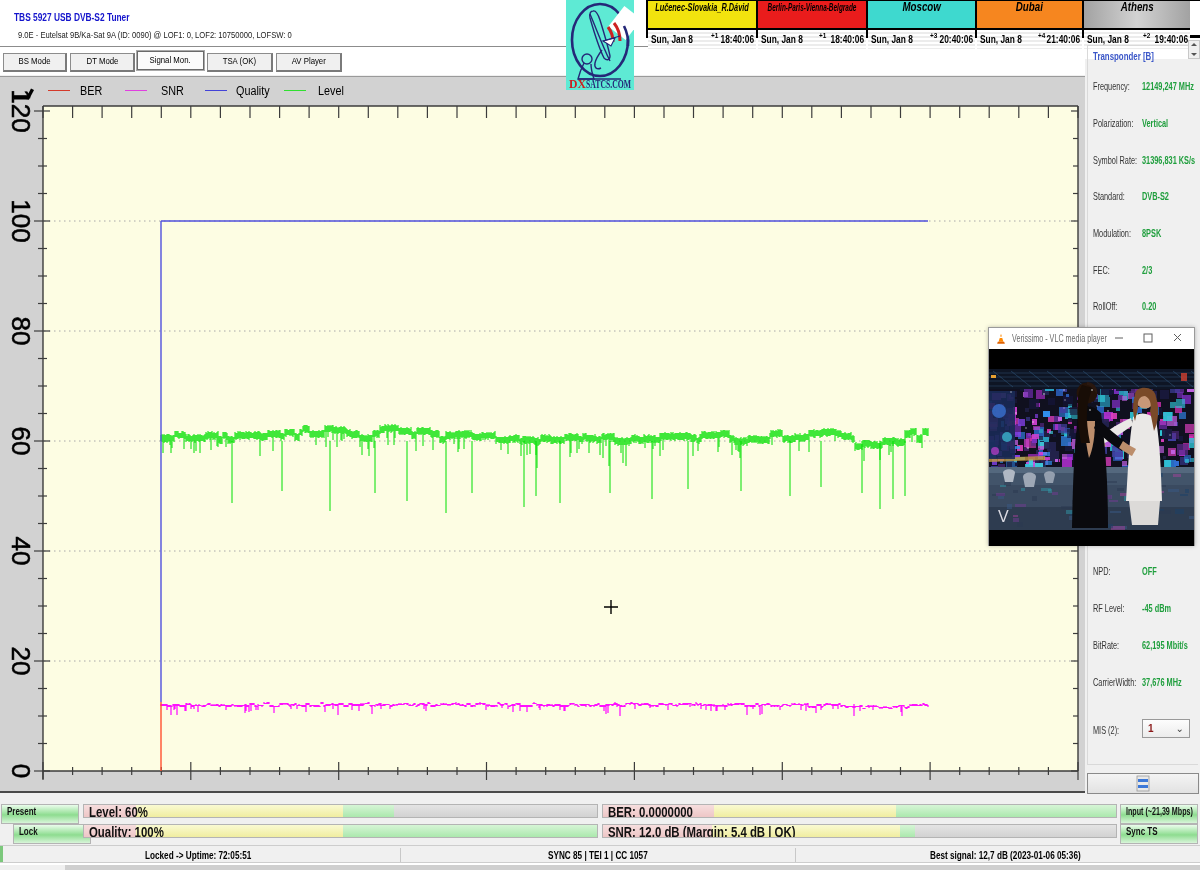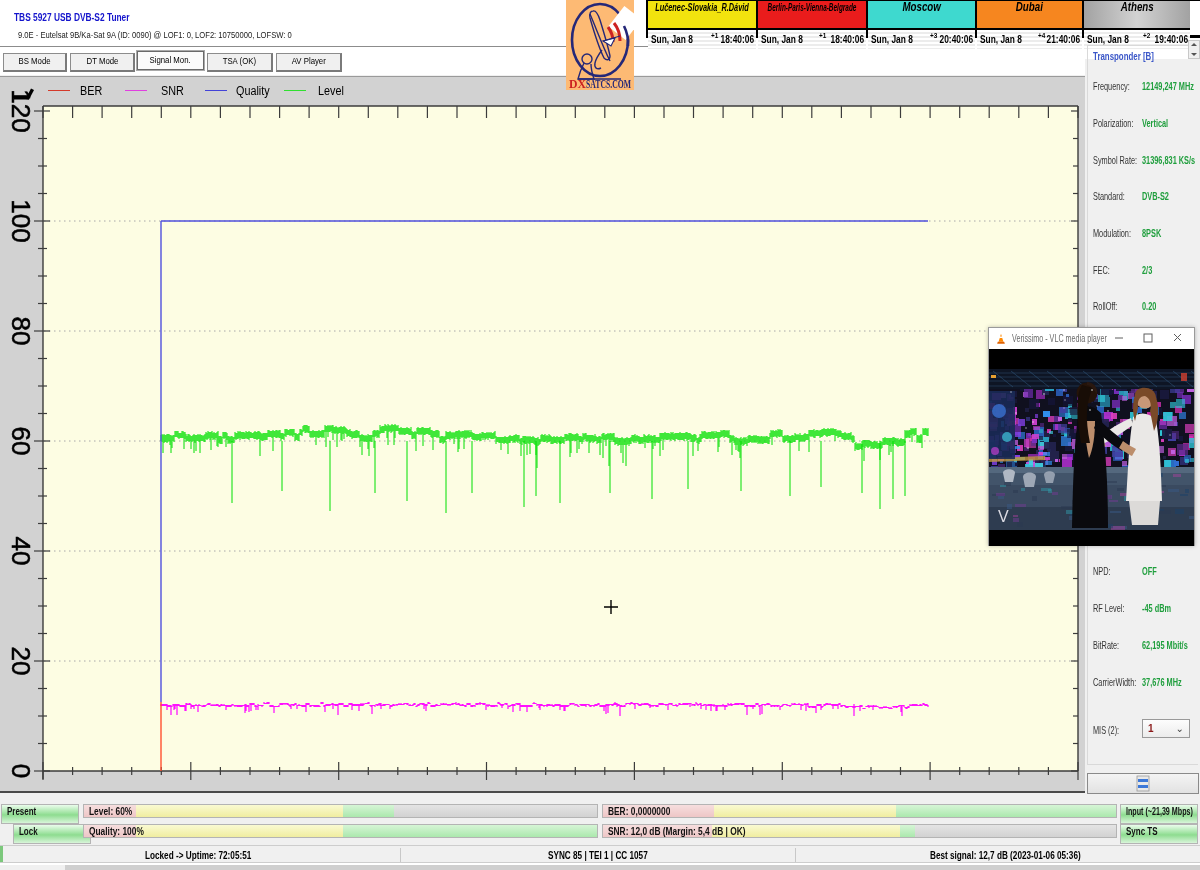--- a/index.html
+++ b/index.html
@@ -60,21 +60,21 @@
   border:1px solid #9a9a9a; z-index:50; box-shadow:0 0 4px rgba(0,0,0,.25); }
 #vlctitle { position:absolute; left:0; top:0; width:100%; height:21px; background:#ffffff; }
 #vlctxt { position:absolute; left:23px; top:5px; font-size:10px; color:#6a6a6a; transform:scaleX(0.72); transform-origin:0 0; white-space:nowrap;}
 #vlcvideo { position:absolute; left:0; top:21px; width:205px; height:197px; background:#000; }
 
 
 .gbar { position:absolute; height:20px; border:1px solid #b4b4b4;
   background:linear-gradient(180deg,#eafceb 0,#9fe3a1 45%,#8edc90 55%,#d8f5d9 100%);
   font-size:10.5px; font-weight:bold; color:#111; line-height:13px; padding-left:5px; white-space:nowrap; overflow:hidden;}
 .gbar span, .mtxt span { display:inline-block; transform:scaleX(0.76); transform-origin:0 0; white-space:nowrap;}
-.mbar { position:absolute; height:14px; border:1px solid #b4b4b4; font-size:11px; font-weight:bold; color:#111; overflow:hidden;}
+.mbar { position:absolute; height:14px; border:1px solid #b4b4b4; font-size:15px; font-weight:bold; color:#111; overflow:hidden;}
 .mtxt { position:absolute; left:5px; top:0px; line-height:13px; white-space:nowrap; z-index:5;}
 .seg { position:absolute; top:0; height:100%; }
 #statusbar { left:0; top:845px; width:1200px; height:18px; background:#f0f0f0;
   border-top:1px solid #cdcdcd; border-bottom:1px solid #cdcdcd; font-size:10.5px; color:#000; }
 .stxt { position:absolute; top:3px; font-weight:bold; font-size:10.5px; transform:scaleX(0.78); transform-origin:0 0; white-space:nowrap;}
 .ssep { position:absolute; top:2px; width:1px; height:14px; background:#c8c8c8; }
 #bottomstrip { left:65px; top:865px; width:1135px; height:5px; background:#cfcfcf; }
 </style>
 </head>
 <body>
@@ -246,21 +246,21 @@
     <text transform="translate(12 255) rotate(90)" text-anchor="middle" font-size="26" font-family="Liberation Sans" fill="#000" stroke="#000" stroke-width="0.55">80</text>
     <text transform="translate(12 145) rotate(90)" text-anchor="middle" font-size="26" font-family="Liberation Sans" fill="#000" stroke="#000" stroke-width="0.55">100</text>
     <text transform="translate(12 35) rotate(90)" text-anchor="middle" font-size="26" font-family="Liberation Sans" fill="#000" stroke="#000" stroke-width="0.55">120</text>
     <path stroke="#00e000" stroke-width="1" fill="none" d="M161 359V365M162 358V366M163 359V377M164 358V367M165 359V366M166 359V366M167 358V367M168 358V366M169 358V365M170 359V369M171 359V377M172 360V372M173 359V365M174 359V366M175 355V361M176 355V361M177 355V361M178 355V362M179 357V363M180 357V362M181 357V362M182 355V362M183 355V362M184 356V373M185 356V363M186 358V366M187 360V365M188 358V365M189 358V366M190 359V365M191 360V373M192 360V366M193 359V365M194 358V377M195 359V367M196 359V375M197 359V365M198 358V365M199 359V366M200 358V377M201 359V365M202 359V365M203 360V365M204 359V366M205 358V366M206 356V363M207 357V364M208 355V363M209 356V362M210 356V364M211 356V374M212 355V362M213 357V364M214 356V363M215 357V364M216 357V362M217 356V370M218 355V371M219 360V367M220 360V368M221 360V368M222 361V368M223 356V362M224 356V363M225 356V362M226 356V371M227 357V364M228 360V368M229 360V367M230 361V368M231 360V367M232 360V366M233 361V367M234 361V367M235 356V363M236 357V364M237 357V363M238 355V363M239 356V362M240 355V364M241 356V362M242 356V363M243 356V363M244 356V363M245 357V363M246 355V362M247 356V363M248 356V363M249 355V364M250 356V362M251 356V362M252 357V362M253 357V362M254 356V363M255 355V363M256 356V363M257 356V364M258 355V363M259 355V363M260 356V380M261 357V364M262 358V365M263 357V365M264 357V364M265 357V364M266 357V364M267 357V364M268 354V361M269 354V361M270 355V361M271 355V361M272 355V362M273 354V375M274 355V361M275 355V361M276 354V362M277 354V362M278 355V361M279 354V362M280 354V362M281 357V365M282 357V363M283 357V363M284 358V364M285 353V360M286 353V361M287 353V359M288 354V359M289 354V359M290 353V360M291 353V359M292 353V360M293 353V361M294 353V359M295 357V365M296 357V364M297 358V364M298 358V365M299 357V365M300 353V359M301 353V359M302 354V360M303 350V356M304 349V355M305 349V357M306 349V357M307 349V356M308 350V357M309 350V357M310 355V361M311 355V362M312 355V361M313 354V362M314 355V361M315 355V361M316 355V369M317 355V361M318 355V362M319 354V362M320 355V361M321 355V361M322 354V362M323 354V361M324 354V362M325 349V356M326 350V371M327 350V356M328 349V361M329 350V356M330 349V356M331 350V355M332 349V357M333 349V364M334 351V357M335 351V358M336 350V357M337 351V371M338 352V358M339 351V357M340 351V357M341 350V364M342 351V365M343 351V358M344 350V363M345 351V357M346 352V358M347 353V361M348 354V360M349 354V360M350 353V361M351 355V361M352 355V363M353 356V362M354 355V362M355 355V362M356 354V362M357 354V362M358 355V361M359 355V362M360 359V371M361 359V365M362 358V379M363 359V365M364 359V366M365 360V365M366 359V366M367 360V366M368 358V373M369 359V380M370 359V365M371 359V366M372 359V366M373 355V361M374 354V372M375 354V361M376 355V360M377 354V362M378 354V361M379 355V362M380 349V358M381 351V357M382 350V357M383 350V357M384 350V357M385 348V355M386 349V355M387 350V362M388 348V369M389 349V356M390 350V355M391 349V357M392 348V356M393 349V355M394 349V369M395 348V362M396 349V355M397 350V355M398 349V355M399 352V358M400 352V359M401 351V358M402 352V359M403 352V358M404 352V359M405 352V359M406 352V358M407 351V358M408 352V358M409 352V359M410 353V359M411 351V359M412 355V363M413 356V363M414 356V362M415 355V363M416 356V375M417 352V358M418 351V358M419 352V359M420 352V358M421 352V359M422 351V358M423 351V370M424 352V359M425 352V359M426 352V358M427 352V358M428 352V358M429 352V359M430 351V359M431 354V361M432 354V362M433 355V374M434 355V361M435 355V361M436 354V361M437 354V362M438 354V361M439 355V362M440 361V367M441 360V367M442 360V366M443 360V368M444 361V367M445 360V366M446 355V364M447 356V363M448 356V363M449 356V363M450 355V364M451 356V362M452 357V363M453 356V362M454 357V368M455 356V363M456 355V361M457 355V363M458 355V376M459 354V373M460 355V363M461 356V361M462 355V362M463 355V361M464 355V373M465 354V362M466 355V363M467 354V362M468 355V361M469 354V362M470 356V361M471 354V361M472 356V363M473 357V364M474 357V364M475 358V364M476 358V364M477 358V365M478 358V364M479 358V364M480 357V365M481 358V365M482 356V362M483 356V364M484 357V362M485 357V364M486 357V363M487 356V362M488 357V364M489 356V362M490 357V362M491 356V363M492 357V363M493 357V363M494 356V363M495 355V362M496 360V368M497 361V366M498 361V366M499 361V367M500 361V367M501 361V374M502 361V367M503 361V367M504 361V368M505 360V367M506 361V367M507 361V368M508 361V378M509 360V367M510 359V367M511 360V365M512 360V365M513 360V367M514 359V366M515 359V367M516 358V365M517 359V366M518 359V367M519 359V365M520 363V368M521 362V380M522 362V369M523 360V366M524 360V367M525 360V368M526 360V368M527 361V379M528 360V367M529 361V368M530 360V378M531 361V367M532 361V367M533 360V367M534 361V368M535 362V369M536 362V379M537 362V392M538 361V370M539 363V369M540 363V368M541 359V366M542 358V365M543 359V366M544 359V366M545 358V366M546 360V365M547 359V367M548 360V366M549 358V366M550 359V365M551 360V368M552 361V368M553 361V368M554 360V367M555 361V367M556 361V367M557 360V368M558 361V366M559 361V367M560 361V368M561 360V368M562 361V367M563 361V367M564 361V368M565 358V363M566 358V365M567 358V365M568 359V364M569 357V365M570 357V381M571 357V377M572 358V365M573 358V365M574 359V364M575 358V365M576 358V365M577 357V377M578 358V364M579 360V373M580 360V366M581 360V366M582 361V368M583 357V366M584 358V364M585 357V363M586 357V365M587 359V366M588 359V365M589 359V377M590 359V367M591 359V366M592 359V365M593 359V367M594 360V366M595 358V365M596 360V365M597 361V368M598 361V367M599 360V367M600 360V379M601 361V367M602 358V363M603 357V382M604 357V364M605 359V364M606 358V370M607 358V364M608 357V363M609 358V390M610 357V364M611 357V366M612 358V364M613 357V366M614 357V366M615 361V369M616 362V368M617 361V368M618 362V370M619 362V369M620 362V369M621 362V377M622 361V369M623 362V387M624 363V369M625 362V369M626 362V390M627 361V369M628 362V368M629 362V370M630 362V368M631 361V368M632 359V365M633 359V366M634 359V367M635 358V365M636 360V367M637 359V365M638 360V366M639 360V368M640 361V368M641 361V368M642 361V367M643 361V368M644 358V366M645 359V372M646 360V366M647 360V367M648 359V367M649 358V367M650 360V365M651 359V367M652 360V366M653 360V373M654 359V367M655 359V370M656 361V367M657 361V366M658 361V367M659 361V367M660 357V380M661 357V365M662 357V363M663 357V374M664 357V364M665 356V363M666 357V364M667 357V364M668 357V364M669 357V363M670 358V364M671 356V365M672 357V363M673 356V364M674 358V364M675 357V365M676 357V363M677 357V363M678 357V364M679 357V364M680 356V364M681 357V364M682 357V364M683 357V364M684 357V365M685 357V363M686 356V363M687 356V365M688 357V364M689 357V364M690 357V363M691 358V366M692 359V366M693 359V380M694 358V366M695 358V365M696 359V364M697 362V367M698 362V375M699 361V368M700 358V366M701 358V366M702 355V363M703 356V362M704 355V362M705 355V362M706 356V363M707 357V363M708 356V363M709 356V362M710 356V363M711 356V363M712 355V362M713 356V363M714 355V363M715 357V362M716 355V362M717 356V362M718 356V376M719 356V371M720 356V362M721 354V361M722 355V361M723 354V360M724 354V362M725 354V361M726 355V361M727 354V361M728 355V362M729 354V362M730 359V367M731 359V366M732 360V379M733 359V365M734 360V367M735 362V369M736 361V374M737 362V369M738 362V375M739 363V376M740 362V382M741 361V369M742 363V368M743 362V370M744 361V369M745 362V368M746 361V368M747 363V370M748 360V367M749 359V367M750 359V366M751 360V366M752 360V367M753 360V366M754 359V367M755 360V366M756 359V367M757 360V366M758 360V368M759 360V367M760 361V368M761 360V367M762 360V368M763 361V368M764 360V367M765 361V367M766 360V367M767 360V367M768 361V368M769 361V368M770 357V363M771 354V361M772 355V369M773 354V361M774 355V361M775 355V360M776 354V361M777 355V362M778 353V360M779 354V361M780 353V361M781 354V360M782 354V361M783 360V366M784 360V367M785 359V366M786 360V365M787 359V365M788 359V367M789 360V366M790 360V367M791 360V367M792 359V367M793 359V366M794 360V366M795 357V366M796 358V364M797 359V364M798 358V364M799 359V375M800 357V366M801 359V365M802 359V366M803 359V365M804 358V366M805 357V365M806 358V364M807 358V364M808 358V364M809 354V376M810 354V360M811 354V361M812 354V360M813 354V361M814 353V362M815 355V362M816 354V360M817 354V360M818 354V360M819 355V360M820 354V362M821 354V361M822 353V361M823 353V360M824 352V359M825 353V359M826 353V360M827 353V361M828 352V360M829 353V360M830 353V360M831 352V359M832 353V359M833 352V359M834 353V359M835 353V365M836 353V360M837 355V360M838 354V362M839 355V361M840 354V361M841 355V361M842 357V363M843 357V363M844 357V364M845 356V364M846 357V364M847 358V363M848 357V364M849 357V364M850 357V363M851 356V364M852 360V366M853 359V367M854 360V366M855 367V375M856 366V373M857 368V374M858 367V374M859 368V374M860 367V373M861 368V373M862 368V374M863 364V371M864 364V385M865 364V372M866 364V370M867 364V371M868 364V372M869 364V371M870 365V370M871 365V373M872 366V372M873 366V373M874 365V373M875 365V372M876 366V372M877 365V373M878 367V373M879 367V372M880 367V384M881 365V373M882 366V372M883 362V369M884 362V369M885 361V369M886 362V368M887 362V369M888 362V369M889 362V379M890 362V370M891 362V376M892 362V368M893 361V370M894 361V368M895 362V368M896 362V369M897 363V370M898 362V371M899 364V370M900 363V370M901 362V370M902 363V370M903 363V370M904 363V369M905 354V367M906 355V362M907 354V362M908 355V361M909 354V362M910 354V362M911 352V359M912 353V366M913 352V358M914 353V360M915 352V359M916 352V359M917 359V367M918 359V366M919 360V367M920 359V367M921 358V367M922 359V372M923 352V359M924 353V359M925 352V359M926 352V359M927 353V360M928 352V360M232 365V427M282 365V415M330 365V435M375 365V417M407 365V425M446 365V437M472 365V417M524 365V431M536 365V420M560 365V427M610 365V417M652 365V423M688 365V413M741 365V415M790 365V420M821 365V411M862 365V417M880 365V433M893 365V423M905 365V420"></path>
     <path stroke="#ff10ff" stroke-width="1.25" fill="none" d="M161 628V630M162 628V630M163 628V630M164 628V630M165 628V630M166 628V630M167 628V634M168 629V631M169 629V631M170 629V631M171 629V639M172 630V631M173 628V630M174 628V634M175 628V633M176 628V630M177 628V639M178 628V630M179 628V630M180 629V631M181 629V631M182 629V631M183 629V631M184 629V631M185 629V635M186 627V635M187 627V629M188 628V629M189 627V629M190 627V629M191 628V633M192 629V631M193 629V631M194 629V633M195 629V630M196 628V630M197 629V630M198 629V636M199 628V630M200 629V630M201 629V630M202 630V631M203 629V631M204 629V631M205 629V631M206 629V630M207 628V629M208 627V629M209 627V629M210 627V629M211 629V630M212 628V630M213 629V630M214 628V630M215 629V630M216 628V630M217 628V630M218 628V630M219 629V631M220 629V631M221 628V630M222 628V630M223 629V630M224 628V630M225 629V630M226 629V634M227 629V631M228 629V631M229 629V631M230 629V631M231 629V631M232 628V630M233 628V629M234 629V630M235 629V631M236 629V630M237 629V631M238 629V631M239 629V631M240 629V631M241 629V631M242 629V631M243 629V630M244 629V630M245 628V637M246 628V635M247 629V631M248 629V631M249 629V636M250 627V629M251 627V635M252 627V629M253 627V629M254 627V629M255 629V631M256 629V634M257 630V631M258 628V634M259 629V630M260 629V630M261 629V630M262 629V631M263 629V630M264 626V628M265 627V628M266 627V628M267 626V628M268 626V628M269 626V628M270 629V631M271 629V631M272 629V631M273 629V631M274 630V637M275 630V631M276 630V631M277 630V631M278 630V631M279 629V631M280 627V629M281 627V629M282 627V629M283 627V629M284 627V628M285 627V629M286 627V628M287 627V629M288 627V629M289 628V630M290 629V631M291 628V633M292 628V629M293 628V630M294 628V630M295 627V629M296 627V629M297 629V633M298 629V630M299 628V630M300 629V630M301 629V630M302 629V631M303 629V631M304 629V631M305 629V631M306 627V636M307 627V629M308 627V629M309 627V629M310 629V631M311 629V631M312 629V630M313 629V630M314 629V631M315 629V631M316 629V631M317 629V631M318 629V631M319 629V631M320 630V631M321 626V628M322 626V628M323 626V628M324 629V631M325 629V636M326 628V630M327 628V630M328 628V630M329 628V630M330 628V630M331 628V629M332 627V629M333 627V633M334 628V629M335 628V630M336 628V630M337 628V630M338 628V639M339 627V629M340 627V629M341 627V629M342 627V629M343 627V629M344 629V631M345 629V631M346 629V631M347 629V631M348 629V631M349 627V629M350 627V629M351 627V629M352 627V634M353 628V630M354 628V630M355 628V630M356 628V630M357 628V630M358 628V630M359 628V635M360 628V630M361 627V630M362 628V630M363 627V630M364 628V629M365 627V628M366 627V628M367 627V628M368 626V628M369 626V628M370 629V630M371 629V631M372 629V638M373 629V630M374 629V630M375 629V631M376 628V629M377 628V630M378 628V630M379 627V629M380 627V630M381 627V633M382 629V630M383 628V630M384 628V630M385 628V630M386 628V629M387 628V629M388 628V629M389 628V629M390 629V633M391 629V631M392 629V631M393 628V630M394 628V630M395 629V630M396 628V629M397 628V630M398 628V629M399 627V629M400 628V629M401 627V629M402 628V629M403 628V629M404 627V629M405 627V628M406 627V628M407 627V629M408 627V629M409 629V630M410 628V630M411 629V630M412 629V630M413 628V630M414 627V629M415 627V629M416 630V631M417 629V631M418 628V630M419 628V630M420 627V629M421 627V628M422 627V629M423 627V629M424 627V633M425 628V630M426 628V635M427 628V630M428 626V628M429 626V628M430 627V628M431 629V631M432 629V631M433 629V631M434 629V631M435 629V631M436 628V630M437 628V630M438 629V630M439 629V630M440 629V630M441 627V629M442 628V629M443 627V629M444 627V629M445 628V629M446 627V629M447 628V629M448 628V630M449 628V629M450 628V630M451 628V629M452 627V629M453 627V629M454 627V628M455 627V628M456 626V629M457 628V629M458 627V629M459 627V629M460 628V630M461 629V630M462 628V630M463 628V630M464 629V630M465 629V631M466 629V631M467 627V629M468 627V629M469 627V629M470 627V629M471 629V631M472 629V631M473 629V631M474 629V630M475 629V631M476 627V629M477 627V629M478 627V629M479 627V628M480 626V629M481 627V628M482 627V628M483 627V629M484 627V629M485 627V629M486 629V634M487 628V630M488 629V631M489 628V630M490 629V630M491 629V631M492 629V631M493 629V631M494 629V631M495 629V631M496 629V630M497 629V631M498 626V628M499 626V628M500 627V629M501 628V630M502 628V632M503 628V630M504 628V629M505 627V628M506 627V629M507 627V629M508 629V633M509 630V631M510 629V631M511 629V630M512 628V630M513 628V636M514 628V630M515 628V630M516 627V628M517 627V629M518 627V629M519 627V629M520 627V635M521 629V631M522 629V631M523 629V631M524 629V631M525 629V631M526 629V631M527 629V636M528 629V631M529 629V631M530 629V631M531 629V631M532 629V631M533 627V628M534 626V628M535 627V628M536 627V628M537 628V630M538 628V629M539 628V632M540 628V634M541 628V630M542 628V630M543 629V630M544 629V631M545 629V630M546 629V630M547 628V631M548 628V630M549 628V630M550 628V630M551 629V630M552 628V630M553 629V631M554 629V631M555 628V630M556 628V630M557 628V630M558 628V630M559 628V630M560 628V634M561 629V631M562 629V631M563 629V631M564 629V635M565 629V635M566 629V631M567 629V631M568 629V631M569 629V630M570 627V629M571 627V629M572 627V628M573 627V629M574 627V628M575 628V630M576 628V629M577 628V630M578 629V631M579 630V631M580 628V629M581 628V630M582 628V630M583 628V630M584 628V630M585 628V630M586 628V631M587 628V629M588 628V629M589 628V630M590 629V631M591 629V631M592 629V630M593 629V630M594 629V631M595 628V630M596 628V630M597 628V630M598 627V629M599 627V629M600 629V631M601 629V631M602 629V631M603 629V631M604 629V635M605 629V631M606 628V638M607 628V630M608 628V637M609 628V630M610 628V629M611 628V629M612 628V630M613 628V630M614 627V629M615 626V629M616 627V629M617 627V631M618 628V630M619 628V630M620 629V640M621 629V631M622 629V631M623 630V631M624 629V631M625 629V631M626 627V629M627 627V628M628 627V628M629 627V628M630 627V629M631 626V628M632 626V628M633 627V628M634 627V629M635 627V633M636 627V628M637 627V628M638 627V629M639 628V630M640 628V630M641 628V630M642 627V629M643 628V629M644 627V629M645 627V629M646 627V629M647 627V629M648 627V629M649 628V630M650 628V632M651 629V631M652 629V630M653 629V631M654 629V630M655 629V630M656 629V631M657 629V631M658 629V631M659 627V629M660 627V629M661 627V629M662 627V629M663 627V629M664 628V629M665 628V629M666 628V630M667 628V629M668 628V634M669 627V629M670 627V628M671 627V629M672 627V629M673 629V630M674 629V630M675 629V630M676 628V630M677 629V631M678 629V630M679 627V629M680 627V629M681 628V629M682 628V629M683 627V629M684 627V629M685 627V629M686 627V629M687 627V629M688 627V629M689 627V628M690 627V631M691 627V628M692 628V630M693 628V629M694 628V630M695 628V630M696 626V628M697 627V629M698 628V630M699 628V629M700 627V629M701 627V633M702 629V630M703 629V630M704 628V630M705 628V629M706 628V634M707 629V630M708 628V630M709 628V630M710 628V630M711 628V635M712 628V630M713 629V630M714 628V631M715 629V630M716 629V635M717 629V635M718 629V631M719 629V630M720 629V631M721 629V630M722 629V631M723 628V630M724 629V631M725 629V634M726 629V631M727 629V631M728 627V629M729 628V630M730 628V629M731 627V630M732 628V630M733 628V629M734 628V629M735 627V629M736 627V629M737 627V629M738 627V629M739 627V629M740 627V628M741 627V629M742 627V629M743 627V629M744 627V629M745 629V631M746 629V631M747 629V639M748 629V631M749 629V630M750 629V631M751 629V631M752 629V631M753 629V633M754 629V631M755 629V631M756 627V629M757 627V629M758 627V629M759 629V631M760 629V639M761 629V630M762 628V638M763 628V629M764 628V629M765 628V630M766 628V629M767 627V629M768 627V629M769 627V629M770 628V629M771 629V631M772 629V631M773 629V630M774 629V631M775 629V631M776 629V630M777 629V631M778 629V631M779 629V630M780 630V634M781 630V631M782 629V631M783 628V630M784 628V629M785 628V629M786 628V629M787 628V630M788 629V630M789 629V630M790 629V631M791 629V630M792 627V629M793 628V629M794 627V629M795 627V629M796 628V629M797 628V629M798 628V629M799 627V629M800 628V629M801 628V634M802 628V630M803 629V630M804 628V629M805 627V629M806 628V635M807 627V629M808 627V631M809 630V632M810 630V632M811 630V631M812 630V632M813 630V632M814 630V632M815 630V632M816 630V637M817 628V630M818 628V630M819 628V630M820 628V630M821 628V634M822 630V632M823 630V631M824 628V630M825 628V630M826 627V629M827 627V629M828 627V629M829 628V629M830 627V629M831 628V629M832 628V630M833 628V633M834 628V630M835 628V630M836 628V630M837 628V630M838 628V633M839 627V629M840 627V629M841 629V631M842 629V631M843 629V630M844 629V630M845 629V631M846 630V632M847 630V632M848 630V632M849 630V631M850 630V631M851 630V631M852 630V631M853 630V632M854 628V640M855 630V632M856 630V631M857 630V631M858 630V631M859 630V631M860 629V635M861 629V631M862 629V631M863 632V633M864 632V633M865 632V633M866 630V631M867 630V631M868 629V631M869 629V632M870 630V631M871 629V631M872 630V631M873 629V634M874 629V631M875 630V631M876 629V631M877 630V631M878 630V631M879 631V632M880 631V633M881 631V632M882 631V633M883 631V632M884 630V632M885 631V632M886 630V632M887 631V632M888 631V632M889 631V633M890 632V633M891 631V633M892 632V633M893 630V631M894 630V632M895 630V631M896 630V632M897 630V632M898 630V631M899 629V631M900 629V630M901 629V636M902 629V640M903 629V630M904 629V631M905 631V632M906 631V633M907 631V633M908 630V632M909 630V632M910 628V630M911 629V630M912 628V630M913 628V630M914 628V630M915 628V630M916 628V630M917 628V630M918 629V630M919 629V630M920 628V630M921 628V630M922 629V630M923 627V629M924 627V629M925 628V630M926 628V630M927 628V630M928 629V631"></path>
     <path stroke="#5050dd" stroke-width="1.4" fill="none" d="M161 145 H928 M161 145 V626"></path>
     <path stroke="#ff5030" stroke-width="1.4" fill="none" d="M161 626 V695"></path>
     <path d="M604 531 H618 M611 524 V538" stroke="#000" stroke-width="1.4"></path>
   </svg>
 
-  <div class="abs" style="left:566px;top:0;width:68px;height:90px;background:#fdba74;z-index:30;">
+  <div class="abs" style="left:566px;top:0;width:68px;height:90px;background:#5eead4;z-index:30;">
     <svg width="68" height="90" viewBox="0 0 68 90">
       <ellipse cx="34" cy="40" rx="28" ry="36" fill="none" stroke="#252878" stroke-width="2.6"></ellipse>
     <rect x="48" y="10" width="22" height="26" fill="#ffffff" transform="rotate(38 59 23)"></rect>
     <path d="M58 26 C61 32 62.5 39 62 46" fill="none" stroke="#252878" stroke-width="2.6"></path>
     <g fill="none" stroke="#cc2222" stroke-width="3">
       <path d="M48 23 C52 28 54 34 54 41"></path>
       <path d="M42 27 C45 31 47 36 47 42"></path>
     </g>
     <g fill="none" stroke="#252878" stroke-width="1.4">
       <path d="M24 14 C30 28 37 47 44 61"></path>

